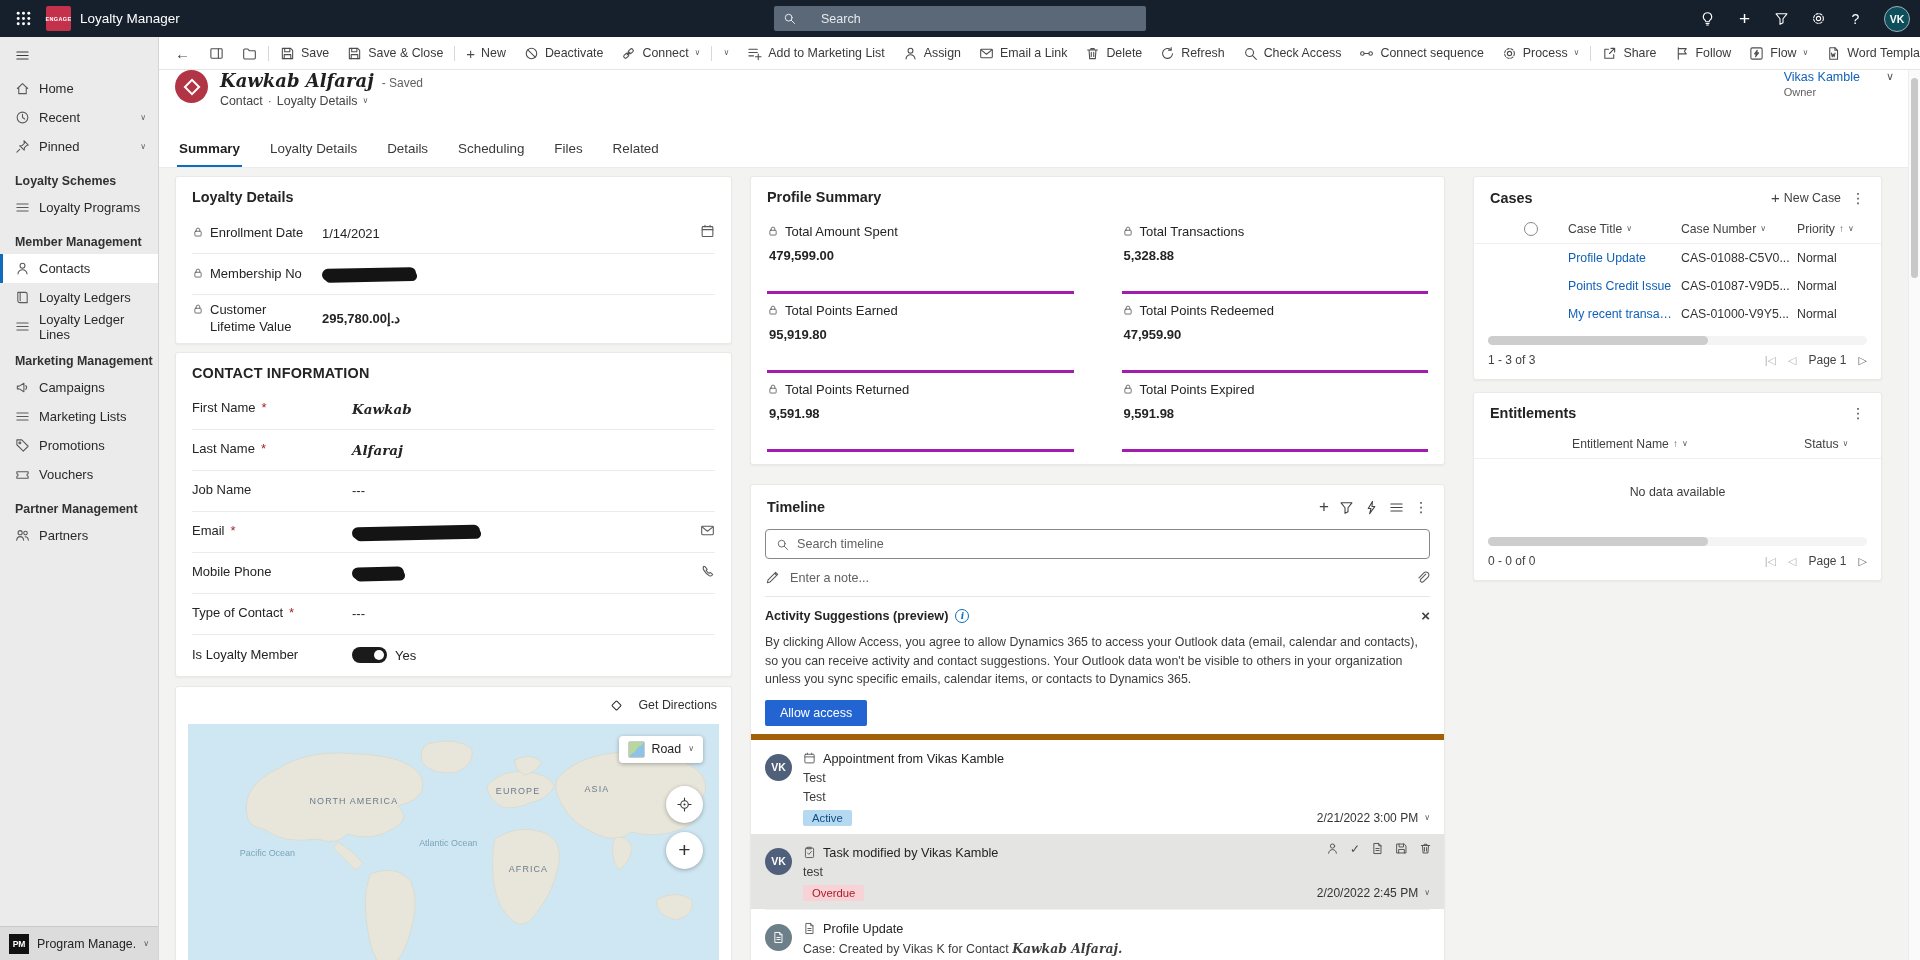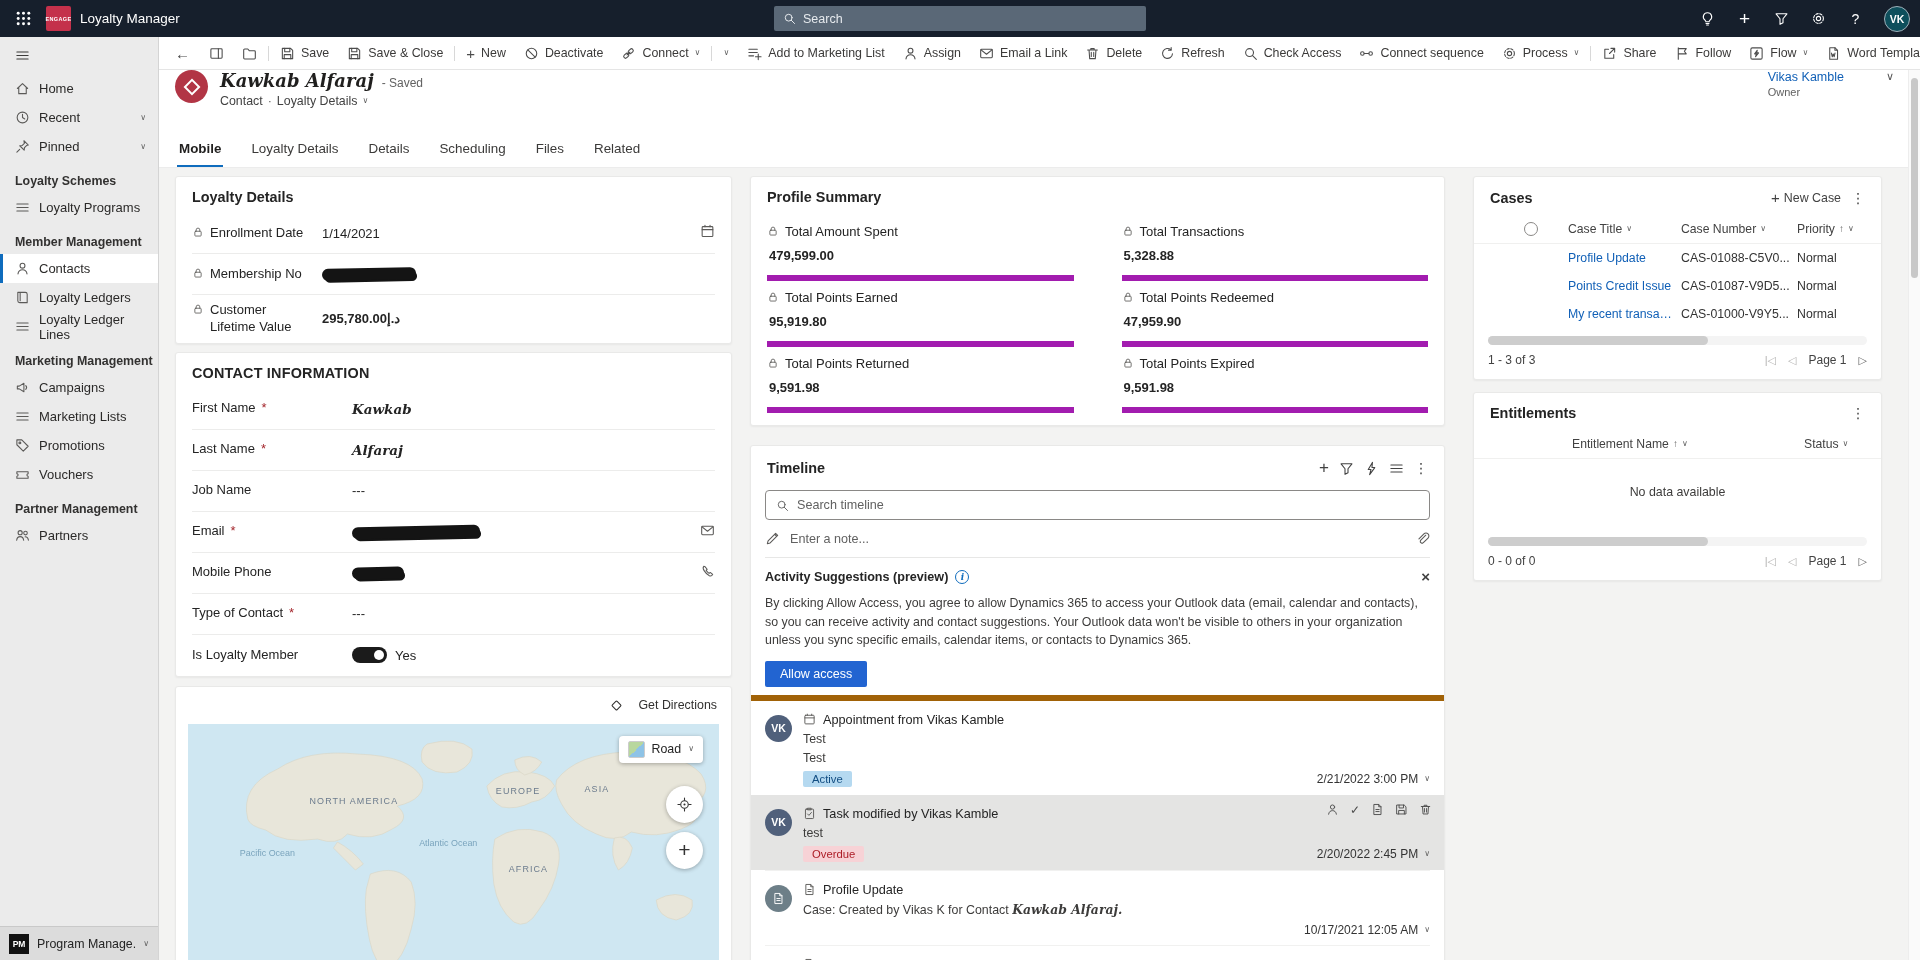--- a/index.html
+++ b/index.html
@@ -8,21 +8,21 @@
 [data-interactable="true"]{cursor:pointer}
 svg.ic{width:15px;height:15px;flex:none;stroke:currentColor;fill:none;stroke-width:1.15;stroke-linecap:round;stroke-linejoin:round}
 svg.ic12{width:12px;height:12px}svg.ic13{width:13px;height:13px}svg.ic17{width:17px;height:17px}
 .chev{font-size:8px;color:#616161;line-height:1}
 .script{font-family:"DejaVu Serif",serif;font-style:italic;font-weight:700}
 
 .topbar{position:absolute;left:0;top:0;right:0;height:37px;background:#161f2c;color:#fff;display:flex;align-items:center;z-index:9}
 .tb-waffle{width:46px;height:37px;display:flex;align-items:center;justify-content:center}
 .tb-logo{width:25px;height:25px;background:#c4314b;border-radius:2px;display:flex;align-items:center;justify-content:center;font-size:5.5px;font-weight:700;letter-spacing:.4px;margin-right:9px;flex:none}
 .tb-app{font-size:13.5px;white-space:nowrap}
-.tb-search{position:absolute;left:50%;transform:translateX(-50%);width:372px;height:25px;background:#5a6877;border-radius:2px;display:flex;align-items:center;padding:0 9px;gap:7px;color:#eef1f4}
+.tb-search{position:absolute;left:50%;transform:translateX(-50%);width:372px;height:25px;background:#5a6877;border-radius:2px;display:flex;align-items:center;padding:0 9px;gap:25px;color:#eef1f4}
 .tb-search input{flex:1;background:transparent;border:none;outline:none;color:#fff;font:inherit;font-size:12.5px}
 .tb-search input::placeholder{color:#e6eaee}
 .tb-right{margin-left:auto;display:flex;align-items:center;height:100%}
 .tb-btn{width:37px;height:37px;display:flex;align-items:center;justify-content:center;color:#fff;font-size:15px}
 .tb-avatar{width:26px;height:26px;border-radius:50%;background:#0e4f5c;border:1px solid #9fb0ba;display:flex;align-items:center;justify-content:center;font-size:10.5px;font-weight:700;margin:0 10px}
 
 .cmdbar{position:absolute;left:159px;top:37px;right:0;height:33px;background:#fff;border-bottom:1px solid #e5e5e5;display:flex;align-items:center;font-size:12.4px;color:#3b3a39;padding-left:6px;overflow:hidden}
 .cmd{display:flex;align-items:center;gap:6px;padding:0 9px;height:100%;white-space:nowrap}
 .cmd svg{color:#4d4d4d}
 .cmd-div{width:1px;height:15px;background:#d8d8d8;margin:0 2px;flex:none}
@@ -41,21 +41,21 @@
 .sb-foot-label{font-size:12.4px;white-space:nowrap;overflow:hidden}
 
 .rec-header{position:absolute;left:159px;top:70px;right:12px;height:62px;background:#fff;display:flex;align-items:flex-start;padding:0 14px 0 16px}
 .rec-icon{width:33px;height:33px;border-radius:50%;background:#b23545;display:flex;align-items:center;justify-content:center;margin-right:12px;flex:none}
 .rec-icon i{display:block;width:12px;height:12px;border:2px solid #fff;transform:rotate(45deg)}
 .rec-title-row{display:flex;align-items:baseline;gap:8px}
 .rec-title{font-family:"DejaVu Serif",serif;font-style:italic;font-weight:700;font-size:18px;color:#201f1e}
 .rec-saved{font-size:12px;color:#616161}
 .rec-crumb{font-size:12.4px;color:#424242;margin-top:3px;display:flex;align-items:center;gap:5px}
 .rec-crumb .dot::after{content:"·";color:#616161}
-.rec-owner{margin-left:auto;margin-right:42px;line-height:1.25}
+.rec-owner{margin-left:auto;margin-right:26px;line-height:1.25}
 .rec-owner .nm{color:#1160b7;font-size:12.5px}
 .rec-owner .rl{color:#616161;font-size:11px}
 .rec-collapse{color:#555;font-size:11px}
 
 .tabsrow{position:absolute;left:159px;top:132px;right:12px;height:36px;background:#fff;display:flex;align-items:flex-end;gap:26px;padding:0 18px;border-bottom:1px solid #ececec;font-size:13.4px;color:#3b3a39}
 .tab{padding:0 2px 9px;border-bottom:2px solid transparent}
 .tab.active{font-weight:700;color:#201f1e;border-bottom-color:#0f6cbd}
 
 .content{position:absolute;left:159px;top:168px;right:12px;bottom:0;background:#f3f3f2;overflow:hidden}
 .col{position:absolute;top:8px}
@@ -74,21 +74,21 @@
 .flbl svg{color:#605e5c;margin-top:1px}
 .lw122 .flbl{width:122px}
 .req{color:#a4262c}
 .fval{flex:1;display:flex;align-items:center;gap:8px;color:#242424}
 .ftrail{margin-left:auto;color:#5b5a58}
 .scrib{display:inline-block;height:12px;border-radius:7px;background:#141414;transform:rotate(-1.2deg);box-shadow:2px 3px 0 -1px #141414}
 .toggle{width:35px;height:16px;border-radius:9px;background:#1b1b1b;position:relative;flex:none}
 .toggle::after{content:"";position:absolute;right:3px;top:3px;width:10px;height:10px;border-radius:50%;background:#fff}
 
 .ps-grid{display:grid;grid-template-columns:1fr 1fr;column-gap:48px;padding:2px 16px 12px}
-.ps-fld{border-bottom:6px solid #a21caf;padding:9px 0 12px}
+.ps-fld{border-bottom:3px solid #a21caf;padding:9px 0 28px}
 .ps-lbl{display:flex;gap:6px;color:#242424}
 .ps-lbl svg{color:#605e5c;margin-top:1px}
 .ps-val{font-weight:700;margin-top:9px;padding-left:2px}
 
 .map-card{margin-top:9px;height:402px;overflow:hidden}
 .gd-row{display:flex;justify-content:flex-end;align-items:center;gap:14px;padding:11px 14px;font-size:12.4px;color:#323130}
 .map-wrap{position:relative;margin:0 12px;height:330px;overflow:hidden}
 .map-wrap svg.map{display:block;width:100%;height:100%}
 .map-road{position:absolute;right:16px;top:12px;background:#fff;border-radius:4px;box-shadow:0 1px 4px rgba(0,0,0,.3);display:flex;align-items:center;gap:7px;padding:5px 9px;font-size:12.4px}
 .map-thumb{width:17px;height:17px;border-radius:2px;background:linear-gradient(135deg,#b8d79e 0 50%,#8ec3e6 50% 100%);border:1px solid #ccc}
@@ -588,21 +588,21 @@
     </div>
   </div>
   <div class="rec-owner" data-interactable="true">
     <div class="nm" data-interactable="true">Vikas Kamble</div>
     <div class="rl" data-interactable="false">Owner</div>
   </div>
   <span class="rec-collapse" data-interactable="true">∨</span>
 </div>
 
 <div class="tabsrow" data-interactable="false">
-  <div class="tab active" data-interactable="true">Mobile</div>
+  <div class="tab active" data-interactable="true">Summary</div>
   <div class="tab" data-interactable="true">Loyalty Details</div>
   <div class="tab" data-interactable="true">Details</div>
   <div class="tab" data-interactable="true">Scheduling</div>
   <div class="tab" data-interactable="true">Files</div>
   <div class="tab" data-interactable="true">Related</div>
 </div>
 
 <div class="content" data-interactable="false">
 
   <div class="col col-left">

